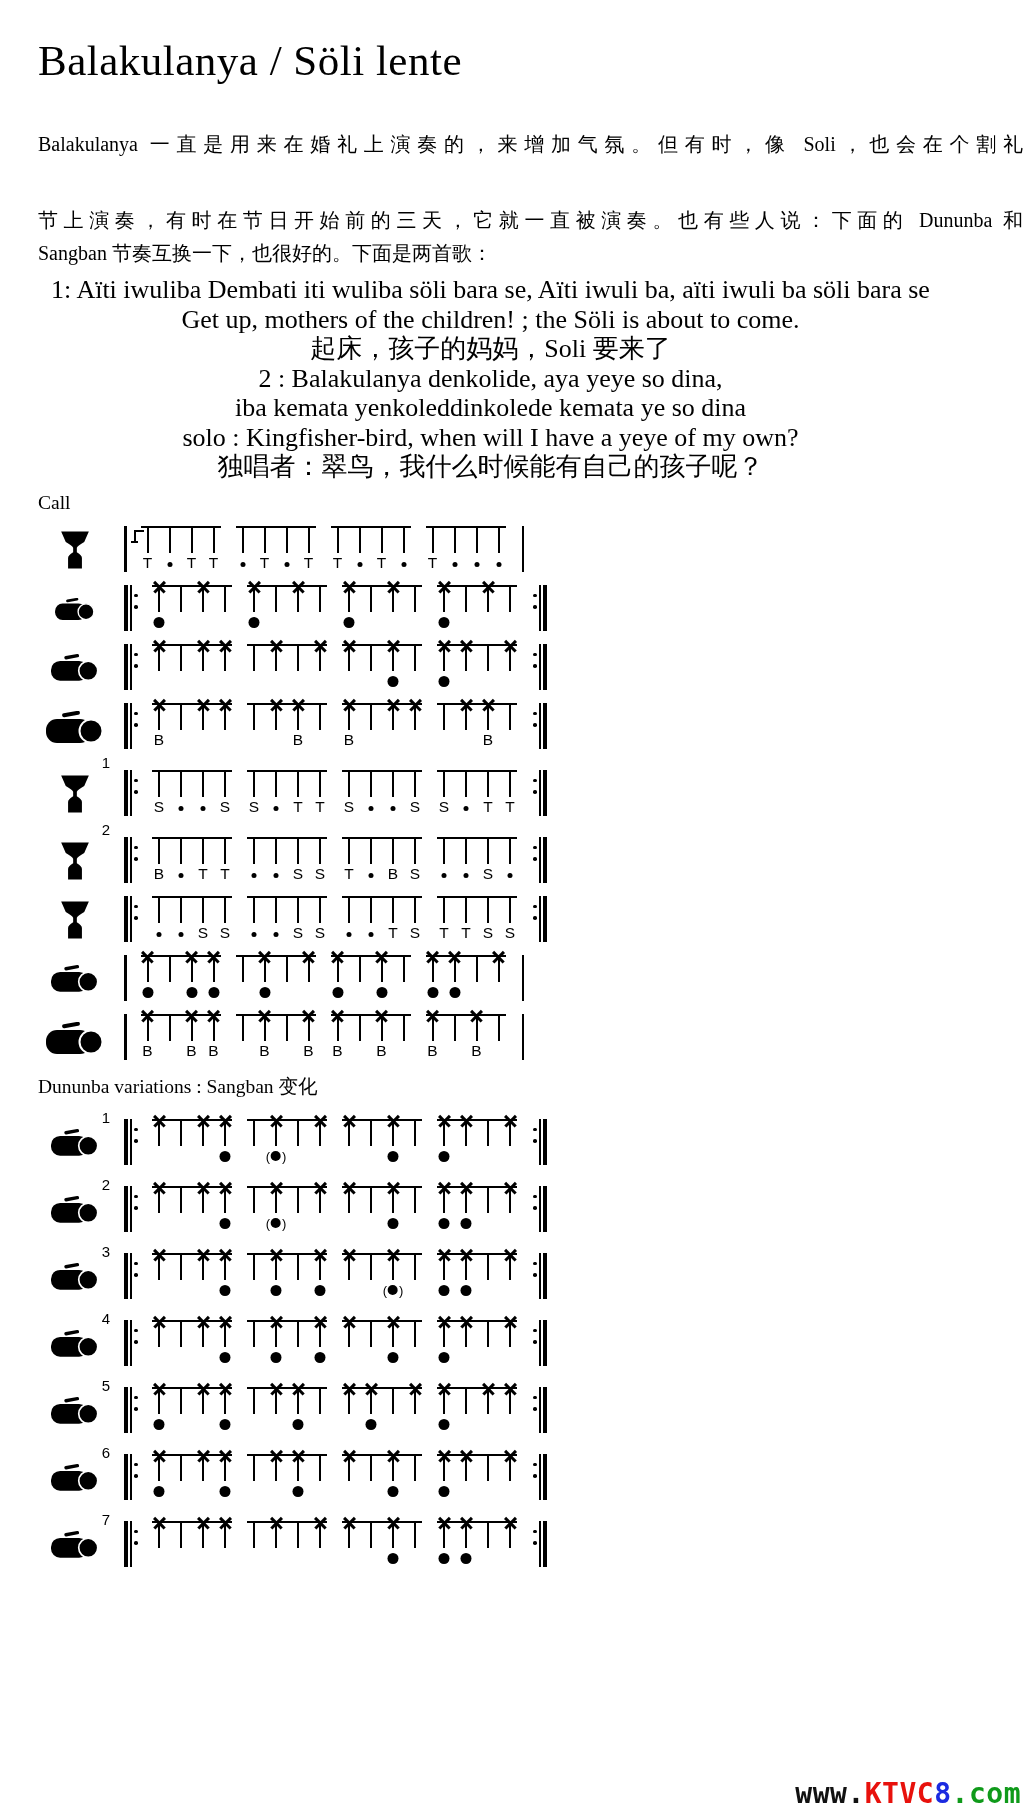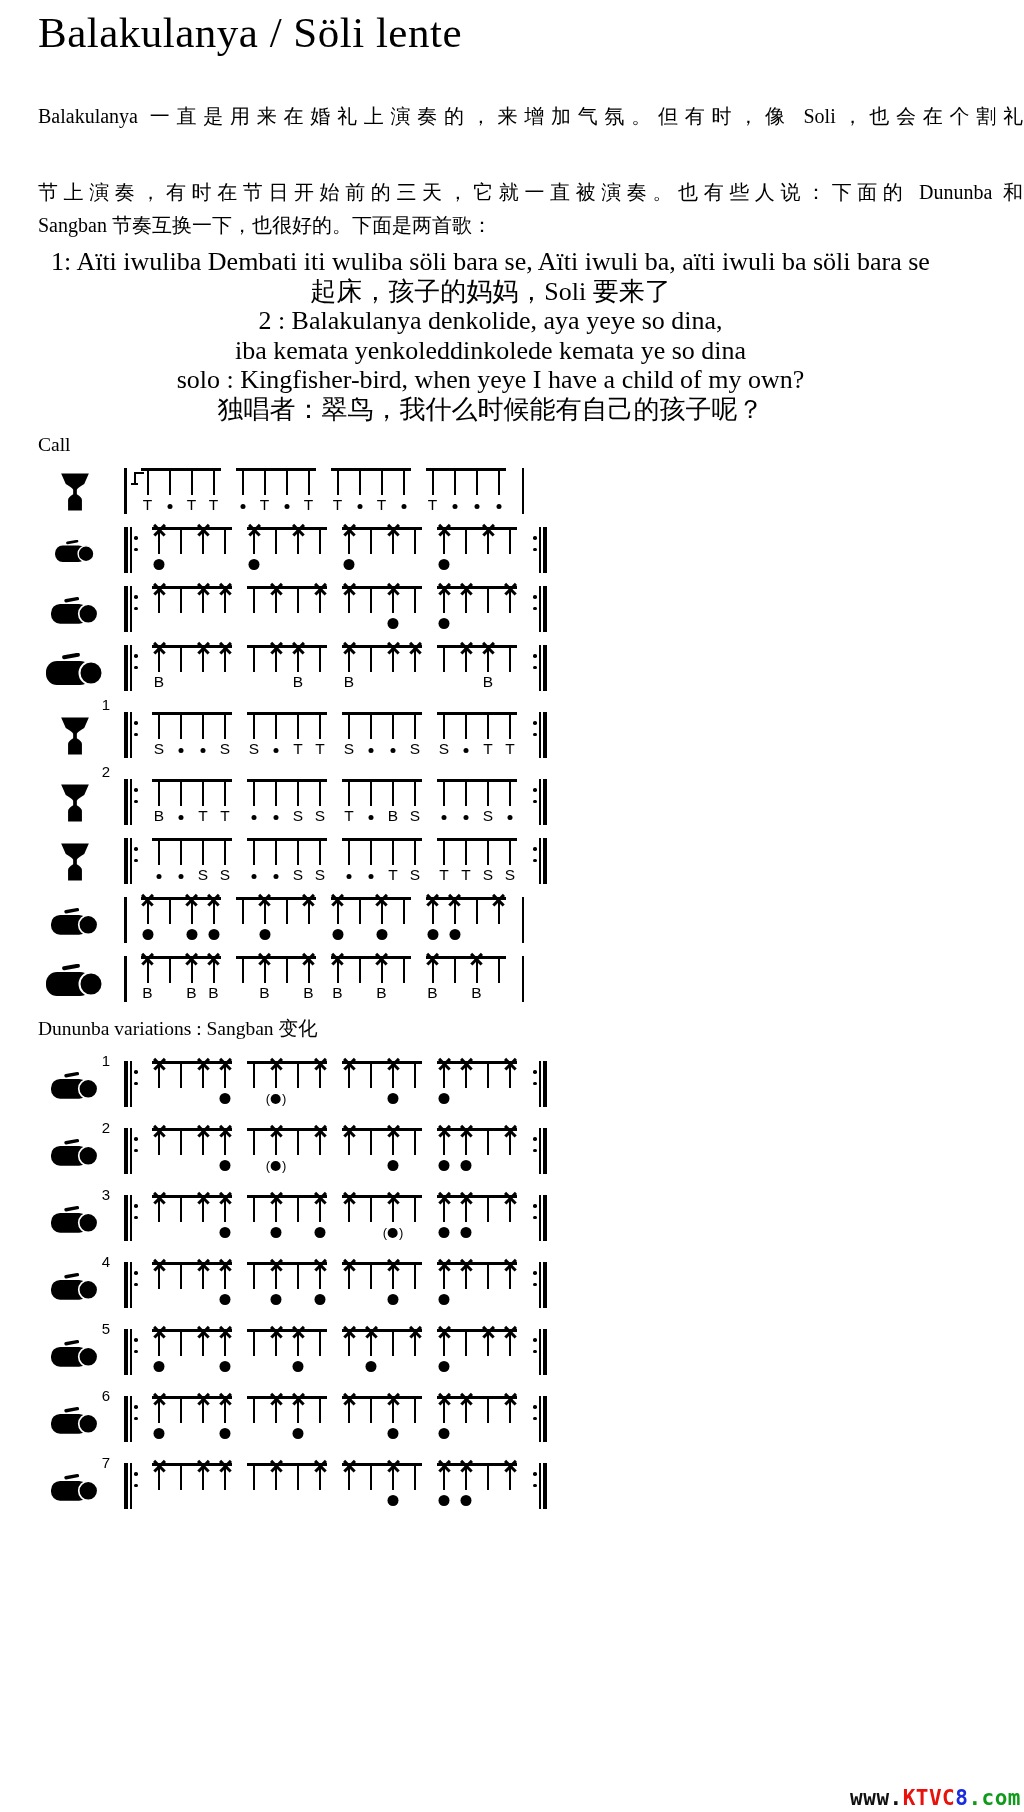--- a/index.html
+++ b/index.html
@@ -1,18 +1,18 @@
 <!DOCTYPE html>
 <html><head>
 <meta charset="utf-8">
 <style>
   html,body{margin:0;padding:0;background:#fff;}
   body{width:1024px;height:1812px;position:relative;overflow:hidden;color:#000;
        font-family:"Liberation Serif",serif;}
-  #page{padding:8px 0 0 38px;}
+  #page{padding:36px 0 0 38px;}
   h1{font-family:"Liberation Serif",serif;font-weight:400;font-size:43px;margin:0 0 12px 0;letter-spacing:0.5px;}
   #intro{width:985px;font-size:20px;line-height:33px;}
   .intro-line{white-space:nowrap;}
   .intro-line.stretch{text-align:justify;text-align-last:justify;white-space:normal;margin-top:43px;}
   #lyrics{width:905px;text-align:center;font-size:26px;line-height:29.5px;margin-top:5px;}
   .nheading{font-size:19.5px;margin:10px 0 12px 0;}
   
   .nline{display:flex;align-items:center;margin:0 0 11px 0;}
   .nline.numbered{margin-top:19px;}
   .icon-wrap{width:74px;display:flex;justify-content:center;align-items:center;position:relative;margin-right:12px;flex:none;}
@@ -44,38 +44,39 @@
   .repeat.start .thin{margin-left:2px;}
   .repeat.end .thin{margin-right:2px;}
   .rdots{display:flex;flex-direction:column;width:8px;align-items:center;}
   .rdots i{display:block;width:3.5px;height:3.5px;border-radius:50%;background:#000;}
   .rdots i:first-child{margin-top:9px;}
   .rdots i:last-child{margin-top:8px;}
   .hook{position:absolute;left:-3px;top:4px;width:8px;height:9px;border-left:2px solid #000;border-top:2px solid #000;}
   .hook2{position:absolute;left:-6px;top:15px;width:7px;height:2px;background:#000;}
   .drum-ic svg{display:block;}
   #watermark{position:absolute;right:3px;bottom:2px;font-family:"DejaVu Sans Mono",monospace;
-             font-weight:bold;font-size:21px;letter-spacing:0.5px;}
+             font-weight:bold;font-size:28px;letter-spacing:0.5px;}
 </style>
 </head>
 <body>
 
 <div id="page">
   <h1>Balakulanya / Söli lente</h1>
   <div id="intro">
       <div class="intro-line stretch">Balakulanya 一直是用来在婚礼上演奏的，来增加气氛。但有时，像 Soli，也会在个割礼</div>
       <div class="intro-line stretch">节上演奏，有时在节日开始前的三天，它就一直被演奏。也有些人说：下面的 Dununba 和</div>
       <div class="intro-line">Sangban 节奏互换一下，也很好的。下面是两首歌：</div>
     </div>
   <div id="lyrics">
       <div class="lyric-line">1: Aïti iwuliba Dembati iti wuliba söli bara se, Aïti iwuli ba, aïti iwuli ba söli bara se</div>
+      <div class="lyric-line">Get up, mothers of the children! ; the Söli is about to come.</div>
       <div class="lyric-line">起床，孩子的妈妈，Soli 要来了</div>
       <div class="lyric-line">2 : Balakulanya denkolide, aya yeye so dina,</div>
       <div class="lyric-line">iba kemata yenkoleddinkolede kemata ye so dina</div>
-      <div class="lyric-line">solo : Kingfisher-bird, when yeye I have a child of my own?</div>
+      <div class="lyric-line">solo : Kingfisher-bird, when will I have a yeye of my own?</div>
       <div class="lyric-line">独唱者：翠鸟，我什么时候能有自己的孩子呢？</div>
     </div>
   <div id="notation">
       <div class="nheading">Call</div>
       <div class="nline">
         <div class="icon-wrap">
           <span class="drum-ic">
             <svg width="30" height="40" viewBox="0 0 26 34">
               <path d="M1 1 H25 L21 10 Q15.5 13 14.6 15 L14.6 19 Q19 21.5 19 24 L19 33 H7 L7 24 Q7 21.5 11.4 19 L11.4 15 Q10.5 13 5 10 Z" fill="#000"></path>
             </svg>

